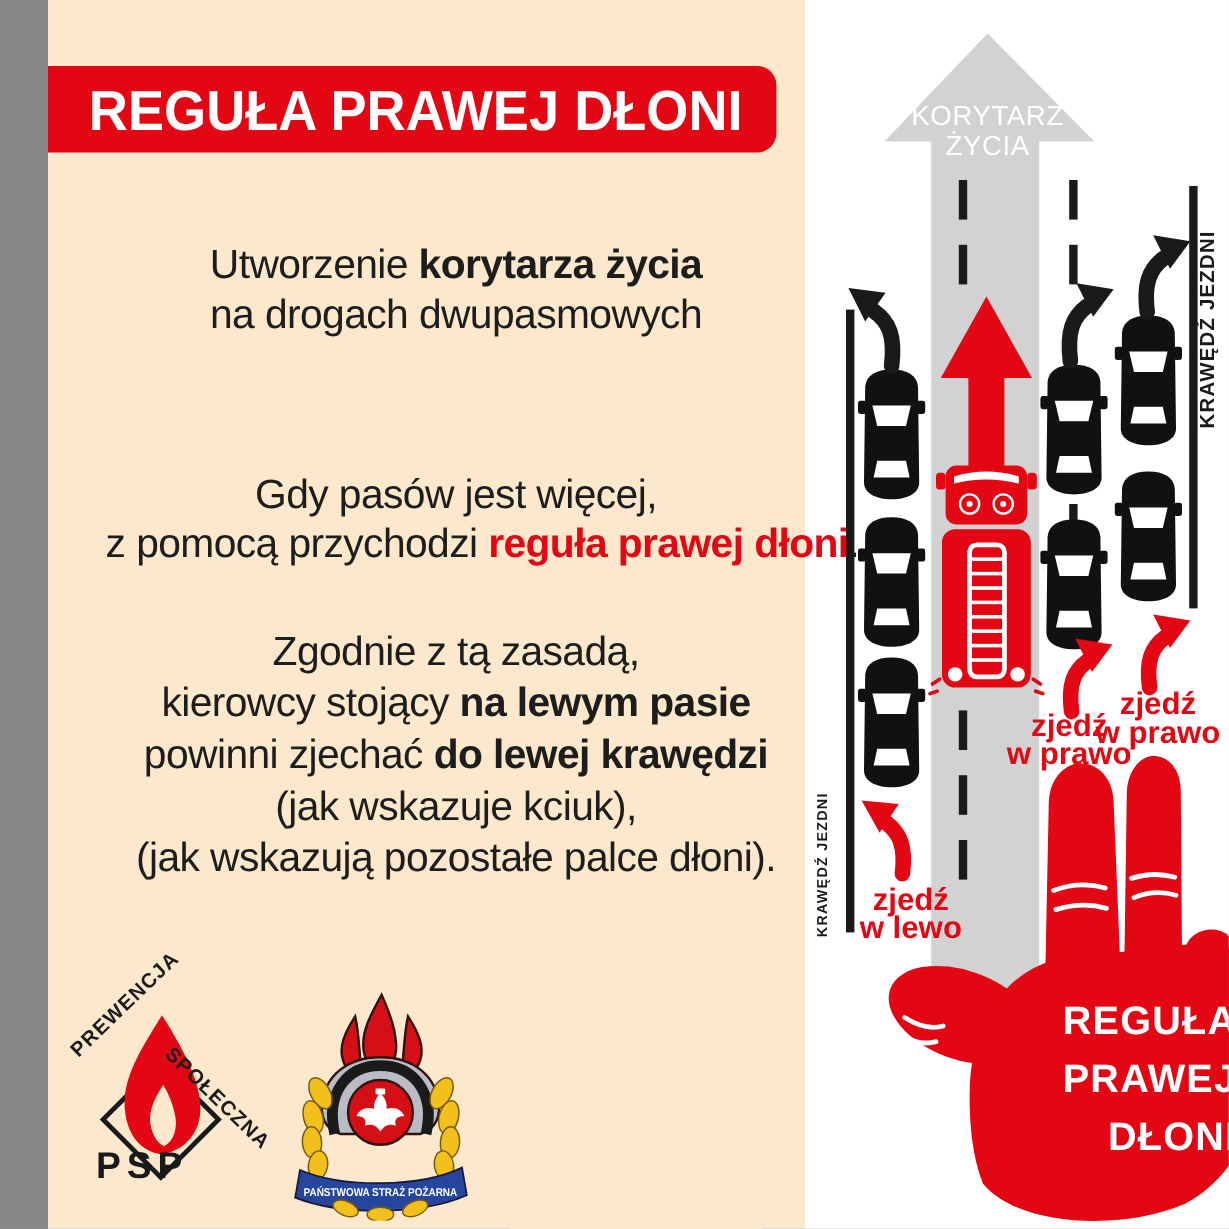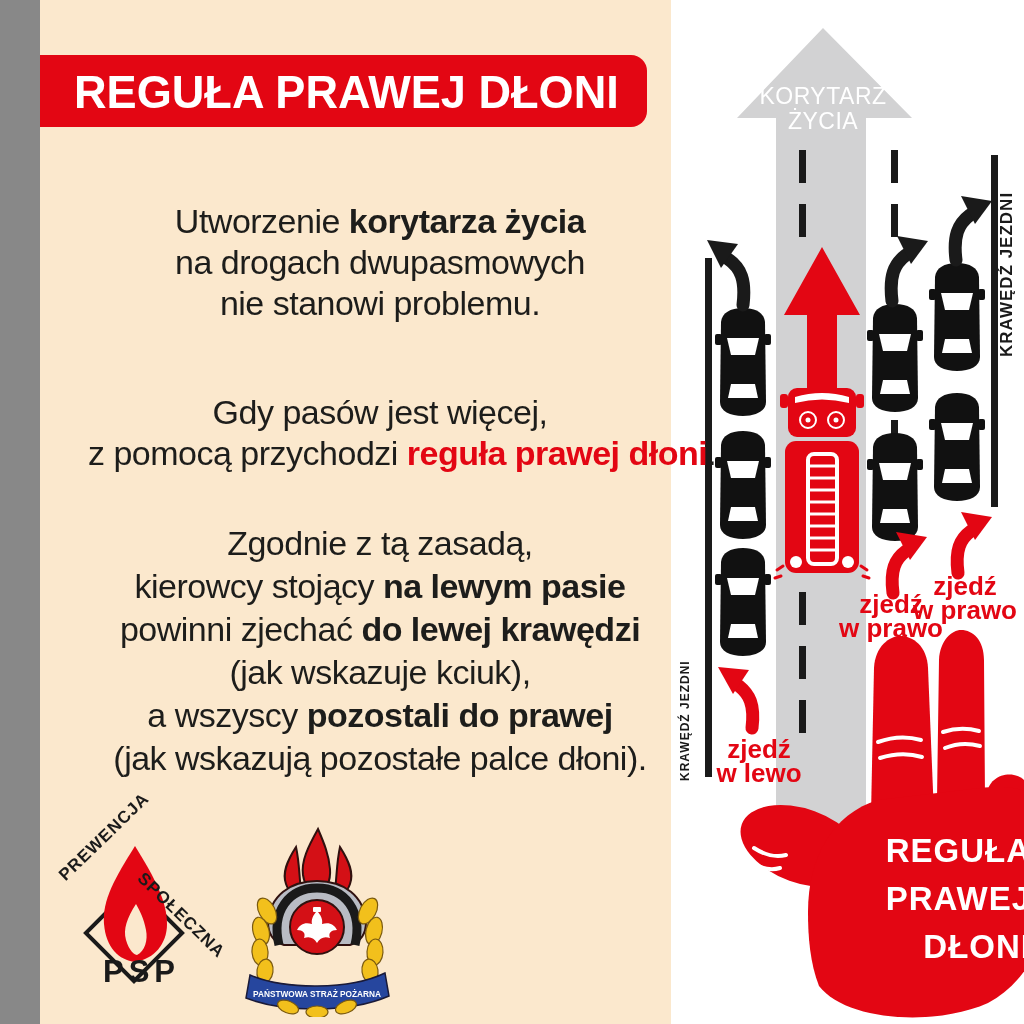--- a/index.html
+++ b/index.html
@@ -50,21 +50,21 @@
   #cta-right{left:855px;top:574px;}
   .hand-caption{
     left:813px;top:827px;width:178px;text-align:right;color:#fff;font-weight:700;
     font-size:33px;line-height:48px;letter-spacing:1px;
   }
 
   .logo-prew{position:absolute;left:25px;top:838px;width:175px;height:175px;z-index:4;}
   #arc1{left:-4px;top:872px;transform:rotate(-44deg);z-index:7;}
   #arc2{left:98px;top:860px;transform:rotate(44deg);transform-origin:left center;z-index:7;}
   .psp-abbr{
-    position:absolute;left:40px;top:954px;width:100px;text-align:right;z-index:7;
+    position:absolute;left:40px;top:954px;width:100px;text-align:left;z-index:7;
     font-weight:700;font-size:31px;letter-spacing:5px;color:#1a1a1a;
   }
   .logo-emblem{position:absolute;left:200px;top:825px;width:155px;height:192px;z-index:4;}
 </style>
 </head>
 <body>
 
 <div class="poster">
   <div class="left-panel"></div>
   <div class="right-panel"></div>
@@ -186,32 +186,30 @@
     </g>
   </svg>
 
   <div class="banner">
     <span>REGUŁA PRAWEJ DŁONI</span>
   </div>
 
   <div id="para1" class="para" style="top:201px;">
       <div><span>Utworzenie </span><span class="seg-b">korytarza życia</span></div>
       <div><span>na drogach dwupasmowych</span></div>
-      <div><span>nie stanowi problemu.</span></div>
     </div>
   <div id="para2" class="para" style="top:392px;">
       <div><span>Gdy pasów jest więcej,</span></div>
       <div><span>z pomocą przychodzi </span><span class="seg-rb">reguła prawej dłoni</span><span>.</span></div>
     </div>
   <div id="para3" class="para" style="top:522px;">
       <div><span>Zgodnie z tą zasadą,</span></div>
       <div><span>kierowcy stojący </span><span class="seg-b">na lewym pasie</span></div>
       <div><span>powinni zjechać </span><span class="seg-b">do lewej krawędzi</span></div>
       <div><span>(jak wskazuje kciuk),</span></div>
-      <div><span>a wszyscy </span><span class="seg-b">pozostali do prawej</span></div>
       <div><span>(jak wskazują pozostałe palce dłoni).</span></div>
     </div>
 
   <div class="ovl corridor-label">
     <div>KORYTARZ</div>
     <div>ŻYCIA</div>
   </div>
   <div id="edge-label-left" class="ovl vlabel">KRAWĘDŹ JEZDNI</div>
   <div id="edge-label-right" class="ovl vlabel">KRAWĘDŹ JEZDNI</div>
 

